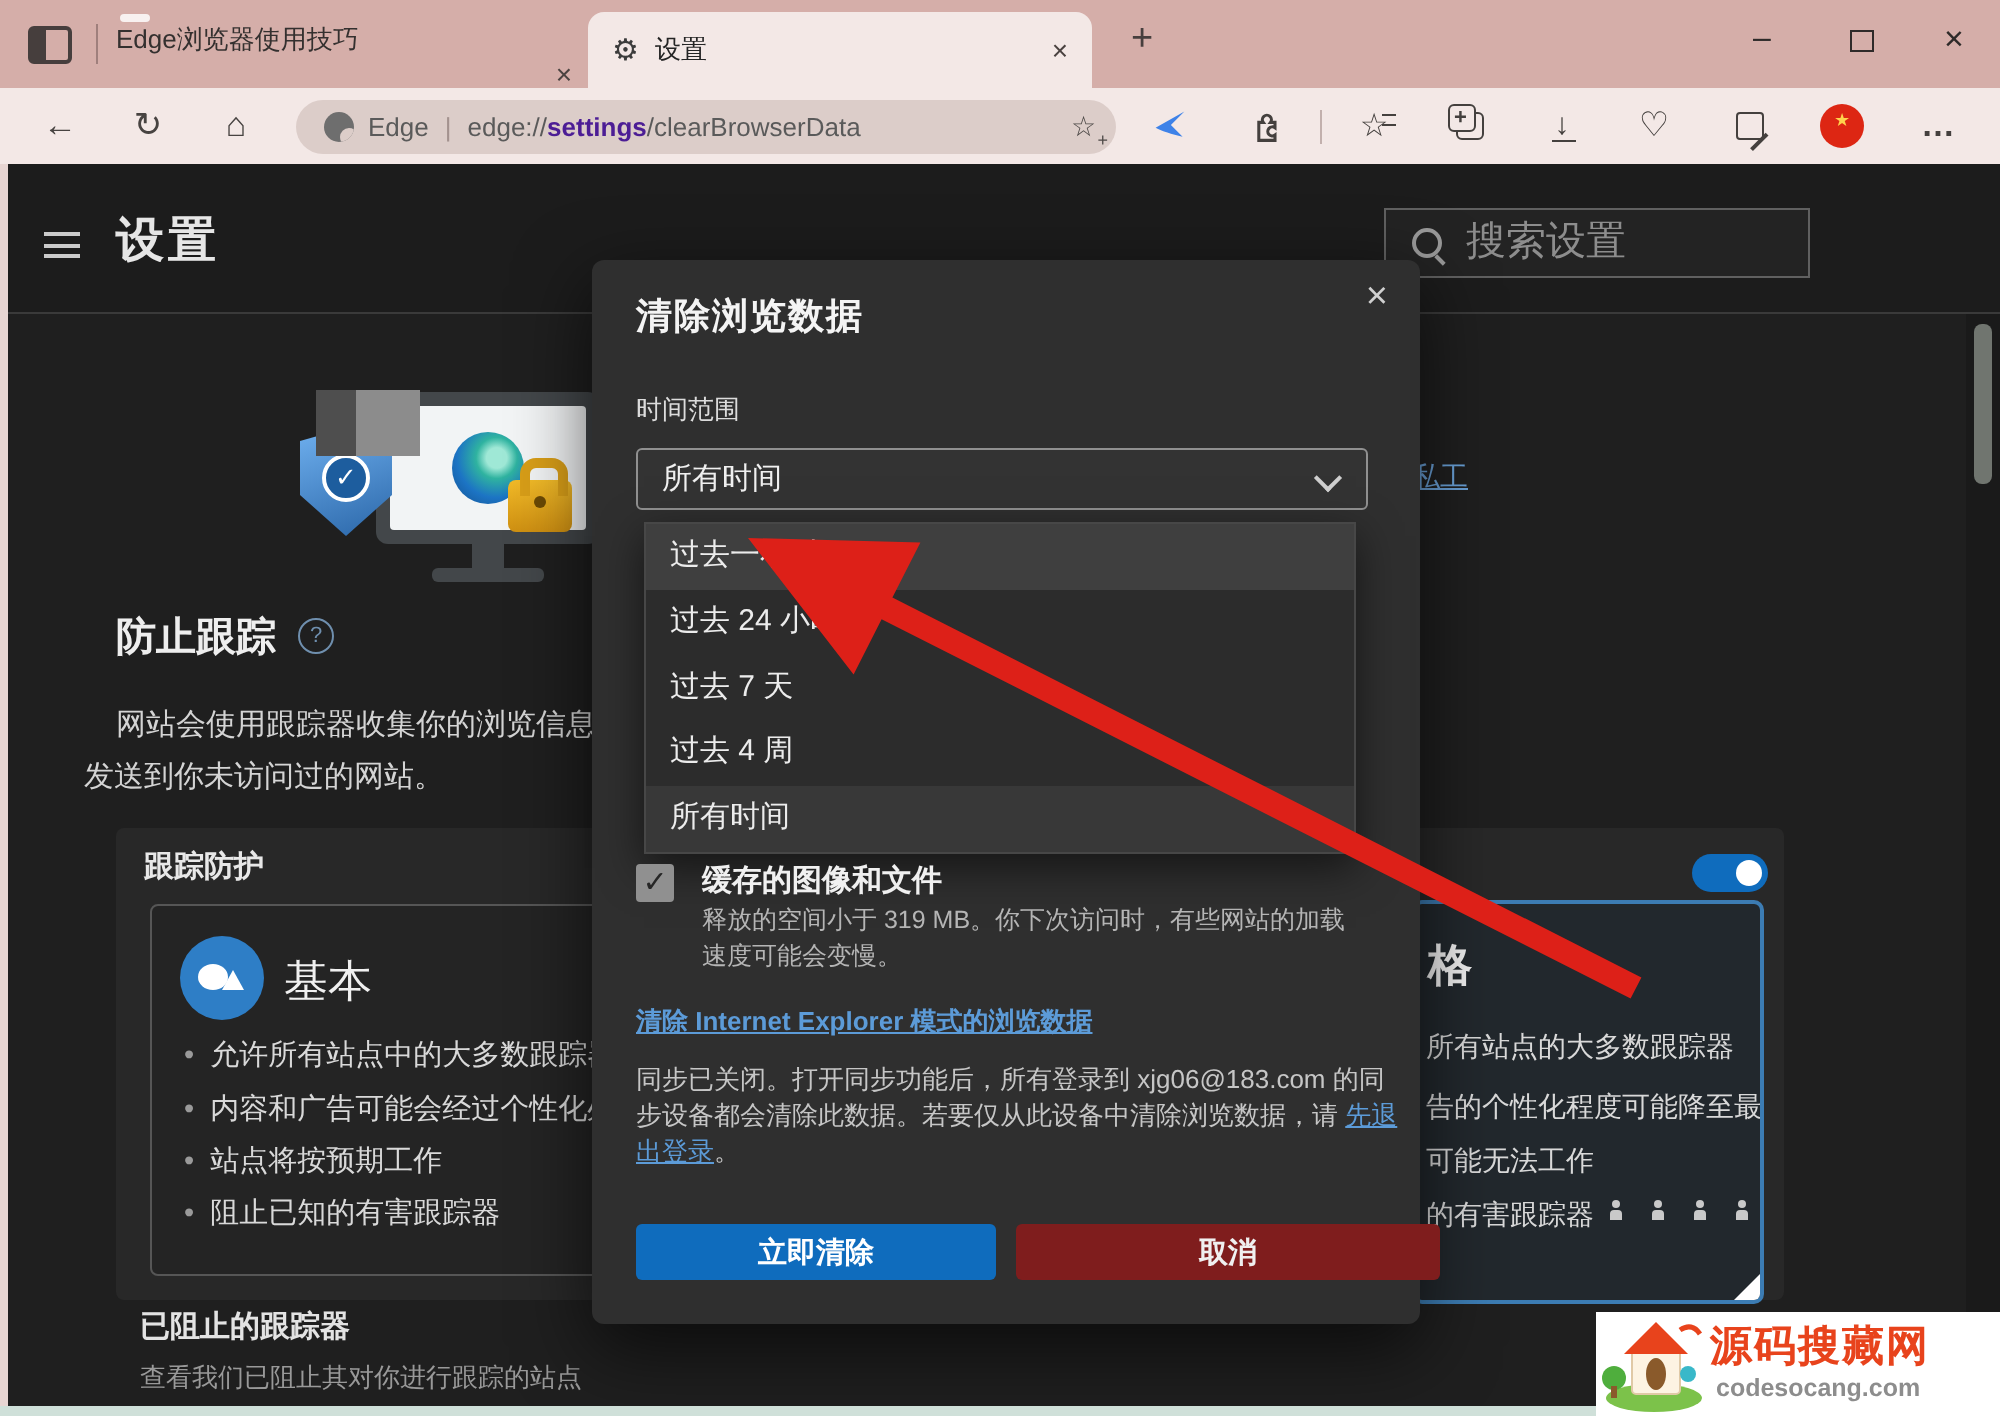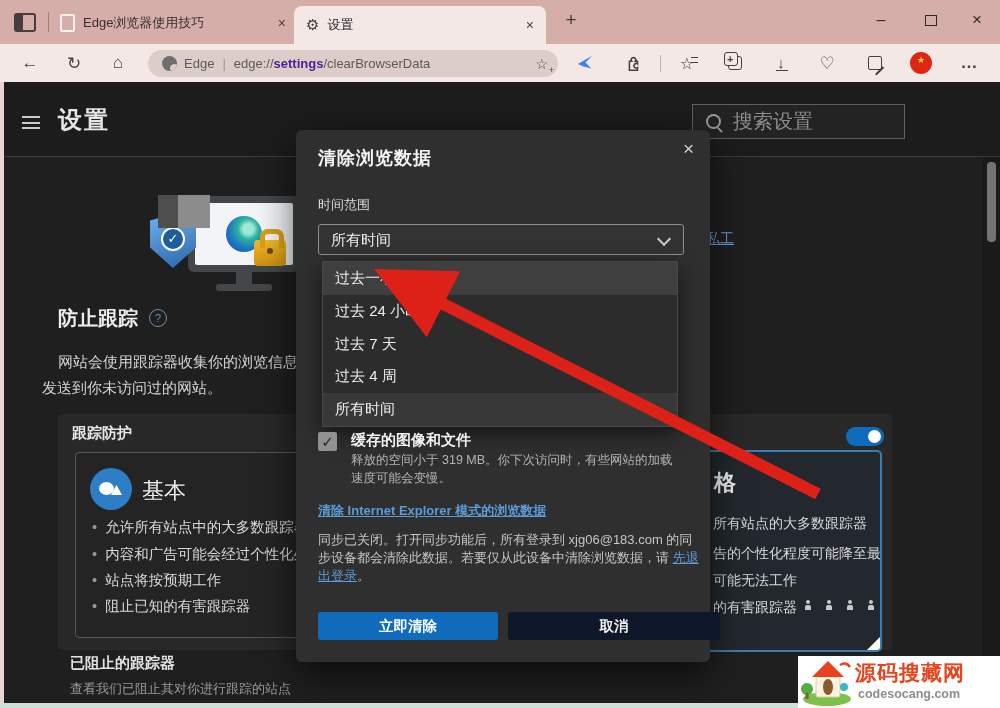--- a/index.html
+++ b/index.html
@@ -6,21 +6,21 @@
   body{font-family:"Liberation Sans","DejaVu Sans",sans-serif;}
   .win{position:relative;width:1000px;height:708px;overflow:hidden;background:#1f1f1f;}
   .abs{position:absolute;}
   .nowrap{white-space:nowrap;}
 
   
   .tabbar{position:absolute;left:0;top:0;width:1000px;height:44px;background:#d5aeа9;background:#d5aea9;}
   .tabstack{position:absolute;left:14px;top:13px;width:18px;height:15px;border:2px solid #463e3d;border-radius:3px;}
   .tabstack i{position:absolute;left:0;top:0;width:7px;height:15px;background:#463e3d;display:block;}
   .tb-divider{position:absolute;left:48px;top:12px;width:1px;height:20px;background:rgba(60,40,40,.35);}
-  .tab{position:absolute;top:7px;height:31px;display:flex;align-items:center;color:#34302f;font-size:13px;}
+  .tab{position:absolute;top:7px;height:31px;display:flex;align-items:flex-start;color:#34302f;font-size:13px;flex-direction:column;}
   .tab-close{margin-left:auto;font-size:14px;color:#4a4240;padding:0 4px;cursor:default;}
   .doc-icon{width:11px;height:14px;border:2px solid #f8f1f0;border-radius:2px;margin:0 8px 0 2px;}
   .tab-active{position:absolute;left:294px;top:6px;width:252px;height:38px;background:#f3e8e6;border-radius:8px 8px 0 0;display:flex;align-items:center;font-size:13px;color:#242424;padding:0 8px;box-sizing:border-box;}
   .gear{font-size:15px;color:#3c3c3c;margin:0 8px 0 4px;}
   .newtab{position:absolute;left:558px;top:9px;font-size:19px;color:#473f3e;width:26px;text-align:center;}
   .wbtn{position:absolute;top:4px;width:38px;height:32px;display:flex;align-items:center;justify-content:center;color:#2e2a29;}
   .maxbox{width:10px;height:9px;border:1.5px solid #2e2a29;}
 
   
   .toolbar{position:absolute;left:0;top:44px;width:1000px;height:38px;background:#f3e8e6;}
@@ -97,21 +97,21 @@
   .opt.hl{background:#3f3f3f;}
   .opt.sel{background:#383838;}
   .cb{position:absolute;left:22px;top:302px;width:19px;height:19px;background:#909090;border-radius:2px;color:#262626;font-size:15px;font-weight:bold;line-height:19px;text-align:center;}
   .cb-label{position:absolute;left:55px;top:301px;font-size:15px;font-weight:bold;color:#f0f0f0;}
   .cb-desc{position:absolute;left:55px;font-size:12.5px;color:#b5b5b5;}
   .ie-link{position:absolute;left:22px;top:372px;font-size:13px;font-weight:600;color:#5c9bd8;text-decoration:underline;}
   .sync{position:absolute;left:22px;font-size:13px;color:#c6c6c6;}
   .sync a{color:#5c9bd8;text-decoration:underline;}
   .btn{position:absolute;top:482px;height:28px;border-radius:3px;font-size:14.5px;font-weight:bold;color:#fff;display:flex;align-items:center;justify-content:center;}
   .btn.primary{left:22px;width:180px;background:#0f6cbd;}
-  .btn.neutral{left:212px;width:212px;background:#0f172a;color:#f0f0f0;}
+  .btn.neutral{left:212px;width:212px;background:#7f1d1d;color:#f0f0f0;}
 
   
   .arrow-svg{position:absolute;left:0;top:0;z-index:60;pointer-events:none;}
   .watermark{position:absolute;left:798px;top:656px;width:202px;height:52px;background:#ffffff;z-index:70;display:block;}
   .wm-title{position:absolute;left:57px;top:3px;font-size:21px;font-weight:900;color:#e8431c;letter-spacing:1px;}
   .wm-domain{position:absolute;left:60px;top:31px;font-size:12.5px;font-weight:bold;color:#8d8d8d;}
   .edge-l{position:absolute;left:0;top:82px;width:4px;height:626px;background:#e7d5d2;z-index:65;}
   .edge-b{position:absolute;left:0;top:703px;width:798px;height:5px;background:#cfe0d9;z-index:65;}
 </style>
 </head>

